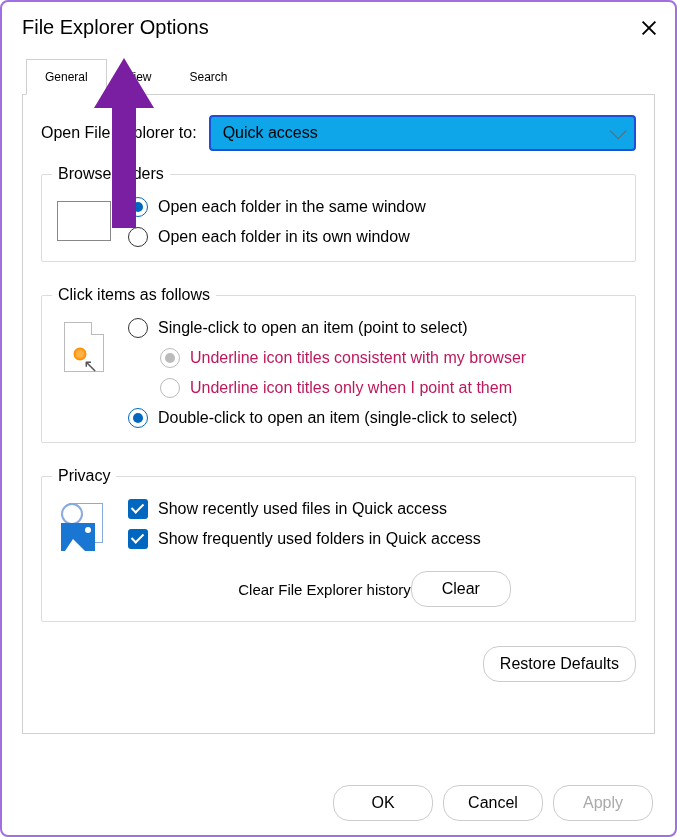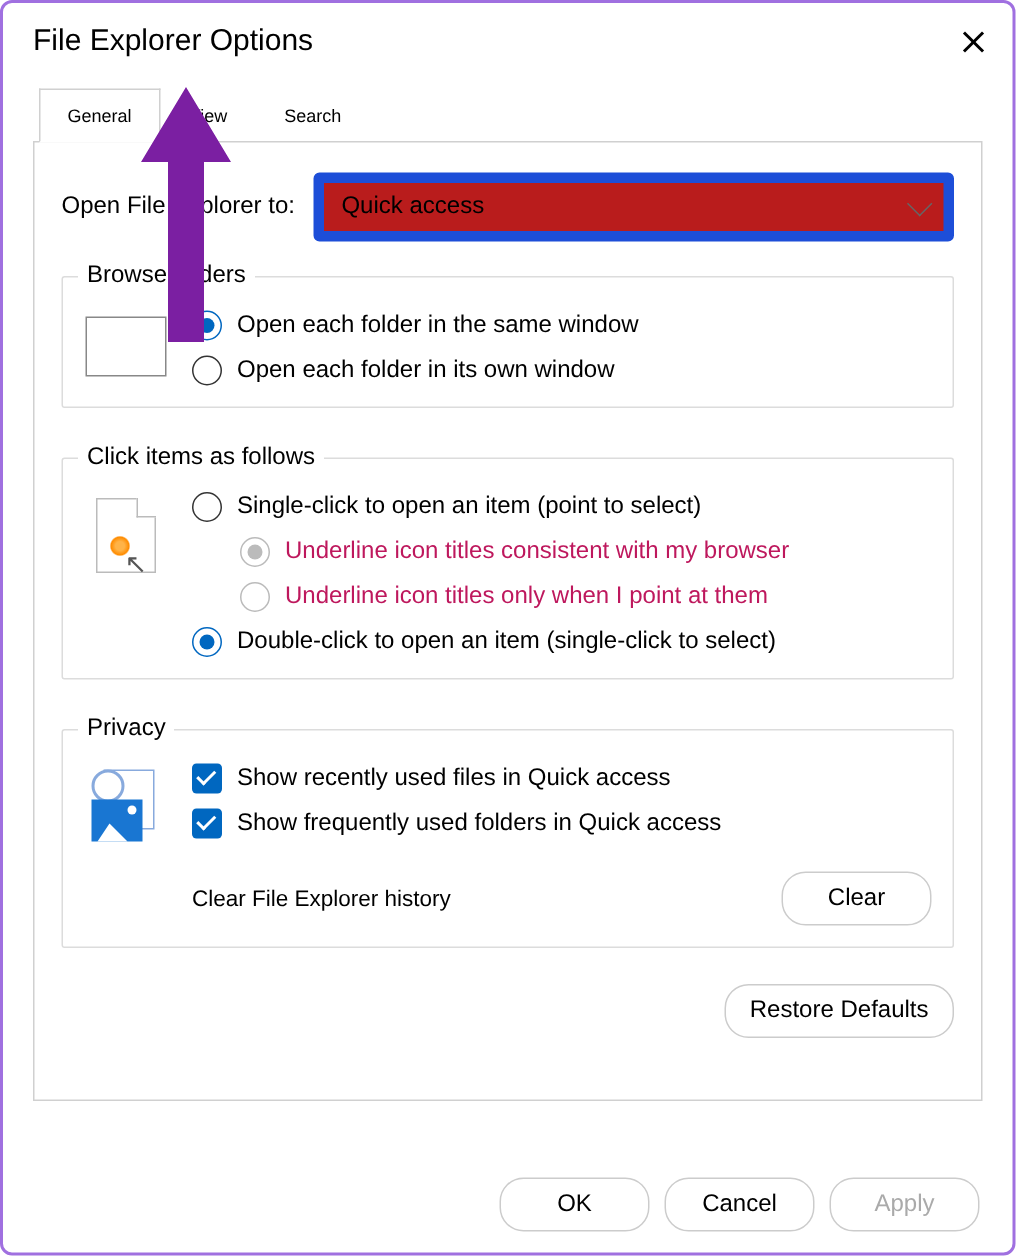--- a/index.html
+++ b/index.html
@@ -63,29 +63,29 @@
       position: relative;
       z-index: 1;
       min-height: 640px;
     }
 
     .row { display: flex; align-items: center; gap: 12px; margin-bottom: 14px; }
     .label { font-size: 16px; }
 
     .select {
       flex: 1;
-      border: 7px solid #1d4ed8;
+      border: 2px solid #1d4ed8;
       border-radius: 4px;
       padding: 7px 12px;
       font-size: 16px;
       display: flex;
       justify-content: space-between;
       align-items: center;
       cursor: pointer;
-      background: #b91c1c;
+      background: #0ea5e9;
     }
     .chevron {
       width: 12px; height: 12px;
       border-right: 1.5px solid #666;
       border-bottom: 1.5px solid #666;
       transform: rotate(45deg) translateY(-3px);
     }
 
     fieldset {
       border: 1px solid #dcdcdc;
@@ -142,21 +142,21 @@
       border-radius: 16px;
       padding: 8px 16px;
       font-size: 16px;
       cursor: pointer;
       min-width: 100px;
       text-align: center;
     }
     .btn.disabled { color: #aaa; cursor: default; }
 
     .clear-row {
-      display: flex; justify-content: space-between; align-items: center;
+      display: flex; justify-content: center; align-items: center;
       margin-top: 18px; margin-left: 72px;
     }
     .restore-row {
       display: flex; justify-content: flex-end; margin-top: 4px;
     }
 
     .footer {
       position: absolute;
       bottom: 14px; right: 22px;
       display: flex; gap: 10px;

